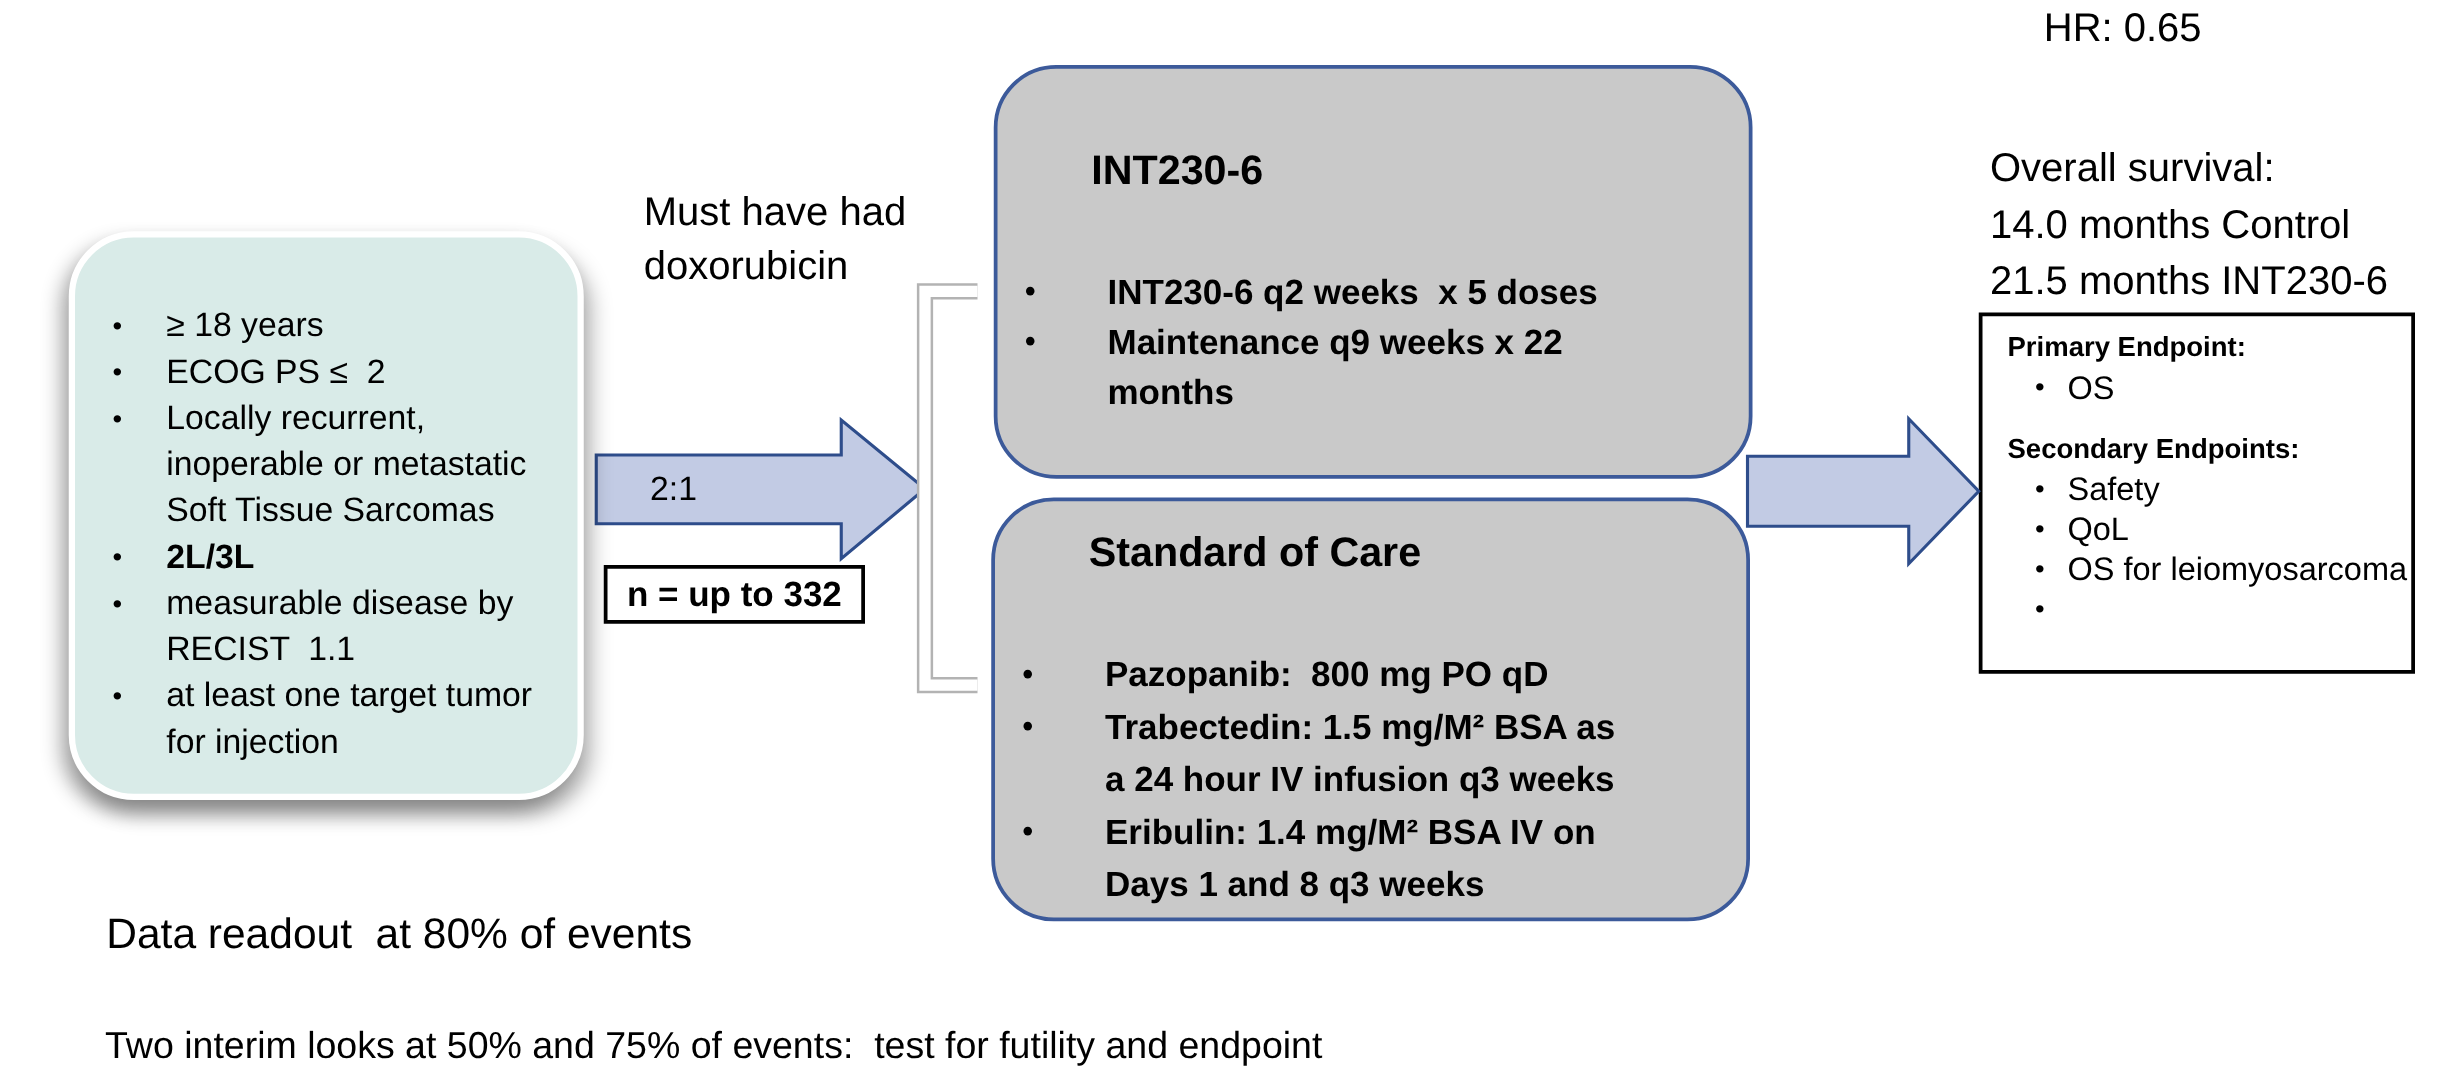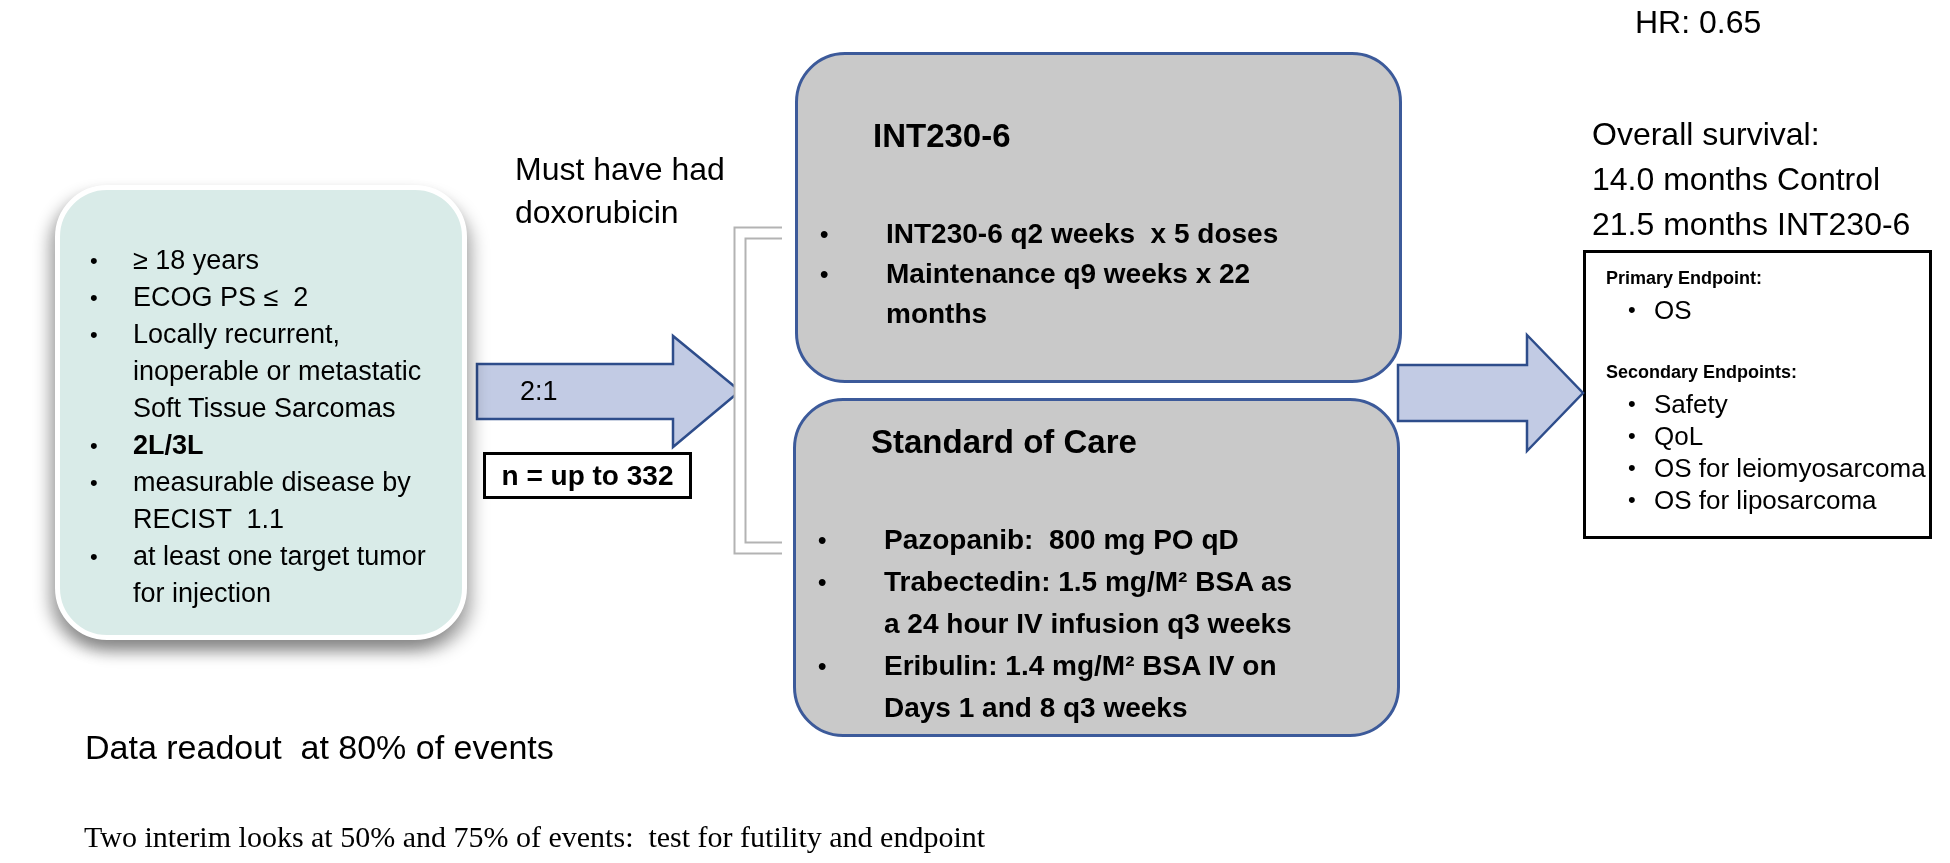--- a/index.html
+++ b/index.html
@@ -64,28 +64,28 @@
 
   
   .hr-text{position:absolute;left:1593px;top:4px;font-size:32px;z-index:2;margin-left:42px;}
   .os-text{position:absolute;left:1592px;top:112px;font-size:32px;line-height:45px;z-index:2;}
 
   
   .ep-box{
     position:absolute;left:1583px;top:250px;width:349px;height:289px;box-sizing:border-box;
     background:#fff;border:3px solid #000;padding:9px 2px 0 20px;z-index:1;
   }
-  .ep-title{font-weight:bold;font-size:18px;line-height:32px;}
-  .ep-sec{margin-top:30px;}
+  .ep-title{font-weight:bold;font-size:22px;line-height:32px;}
+  .ep-sec{margin-top:17px;}
   .ep-list .brow{display:flex;font-size:26px;line-height:32px;}
   .ep-list .bul{width:26px;flex:none;padding-left:22px;font-size:22px;}
 
   
   .fn1{position:absolute;left:85px;top:728px;font-size:34px;z-index:2;}
-  .fn2{position:absolute;left:84px;top:820px;font-size:30px;z-index:2;font-family:Liberation Serif, serif;}
+  .fn2{position:absolute;left:84px;top:820px;font-size:30px;z-index:2;}
 </style>
 </head>
 <body>
 
 <div class="canvas">
 
   <div class="elig-box">
     <div class="elig-list">
         <div class="brow">
           <span class="bul">•</span>
@@ -196,21 +196,20 @@
         <div class="brow">
           <span class="bul">•</span>
           <span class="btxt">QoL</span>
         </div>
         <div class="brow">
           <span class="bul">•</span>
           <span class="btxt">OS for leiomyosarcoma</span>
         </div>
         <div class="brow">
           <span class="bul">•</span>
-          <span class="btxt">OS for liposarcoma</span>
         </div>
       </div>
   </div>
 
   <div class="fn1" data-bind="diagram.footnotes.line1">Data readout  at 80% of events</div>
   <div class="fn2" data-bind="diagram.footnotes.line2">Two interim looks at 50% and 75% of events:  test for futility and endpoint</div>
 
 </div>
 
 </body></html>

